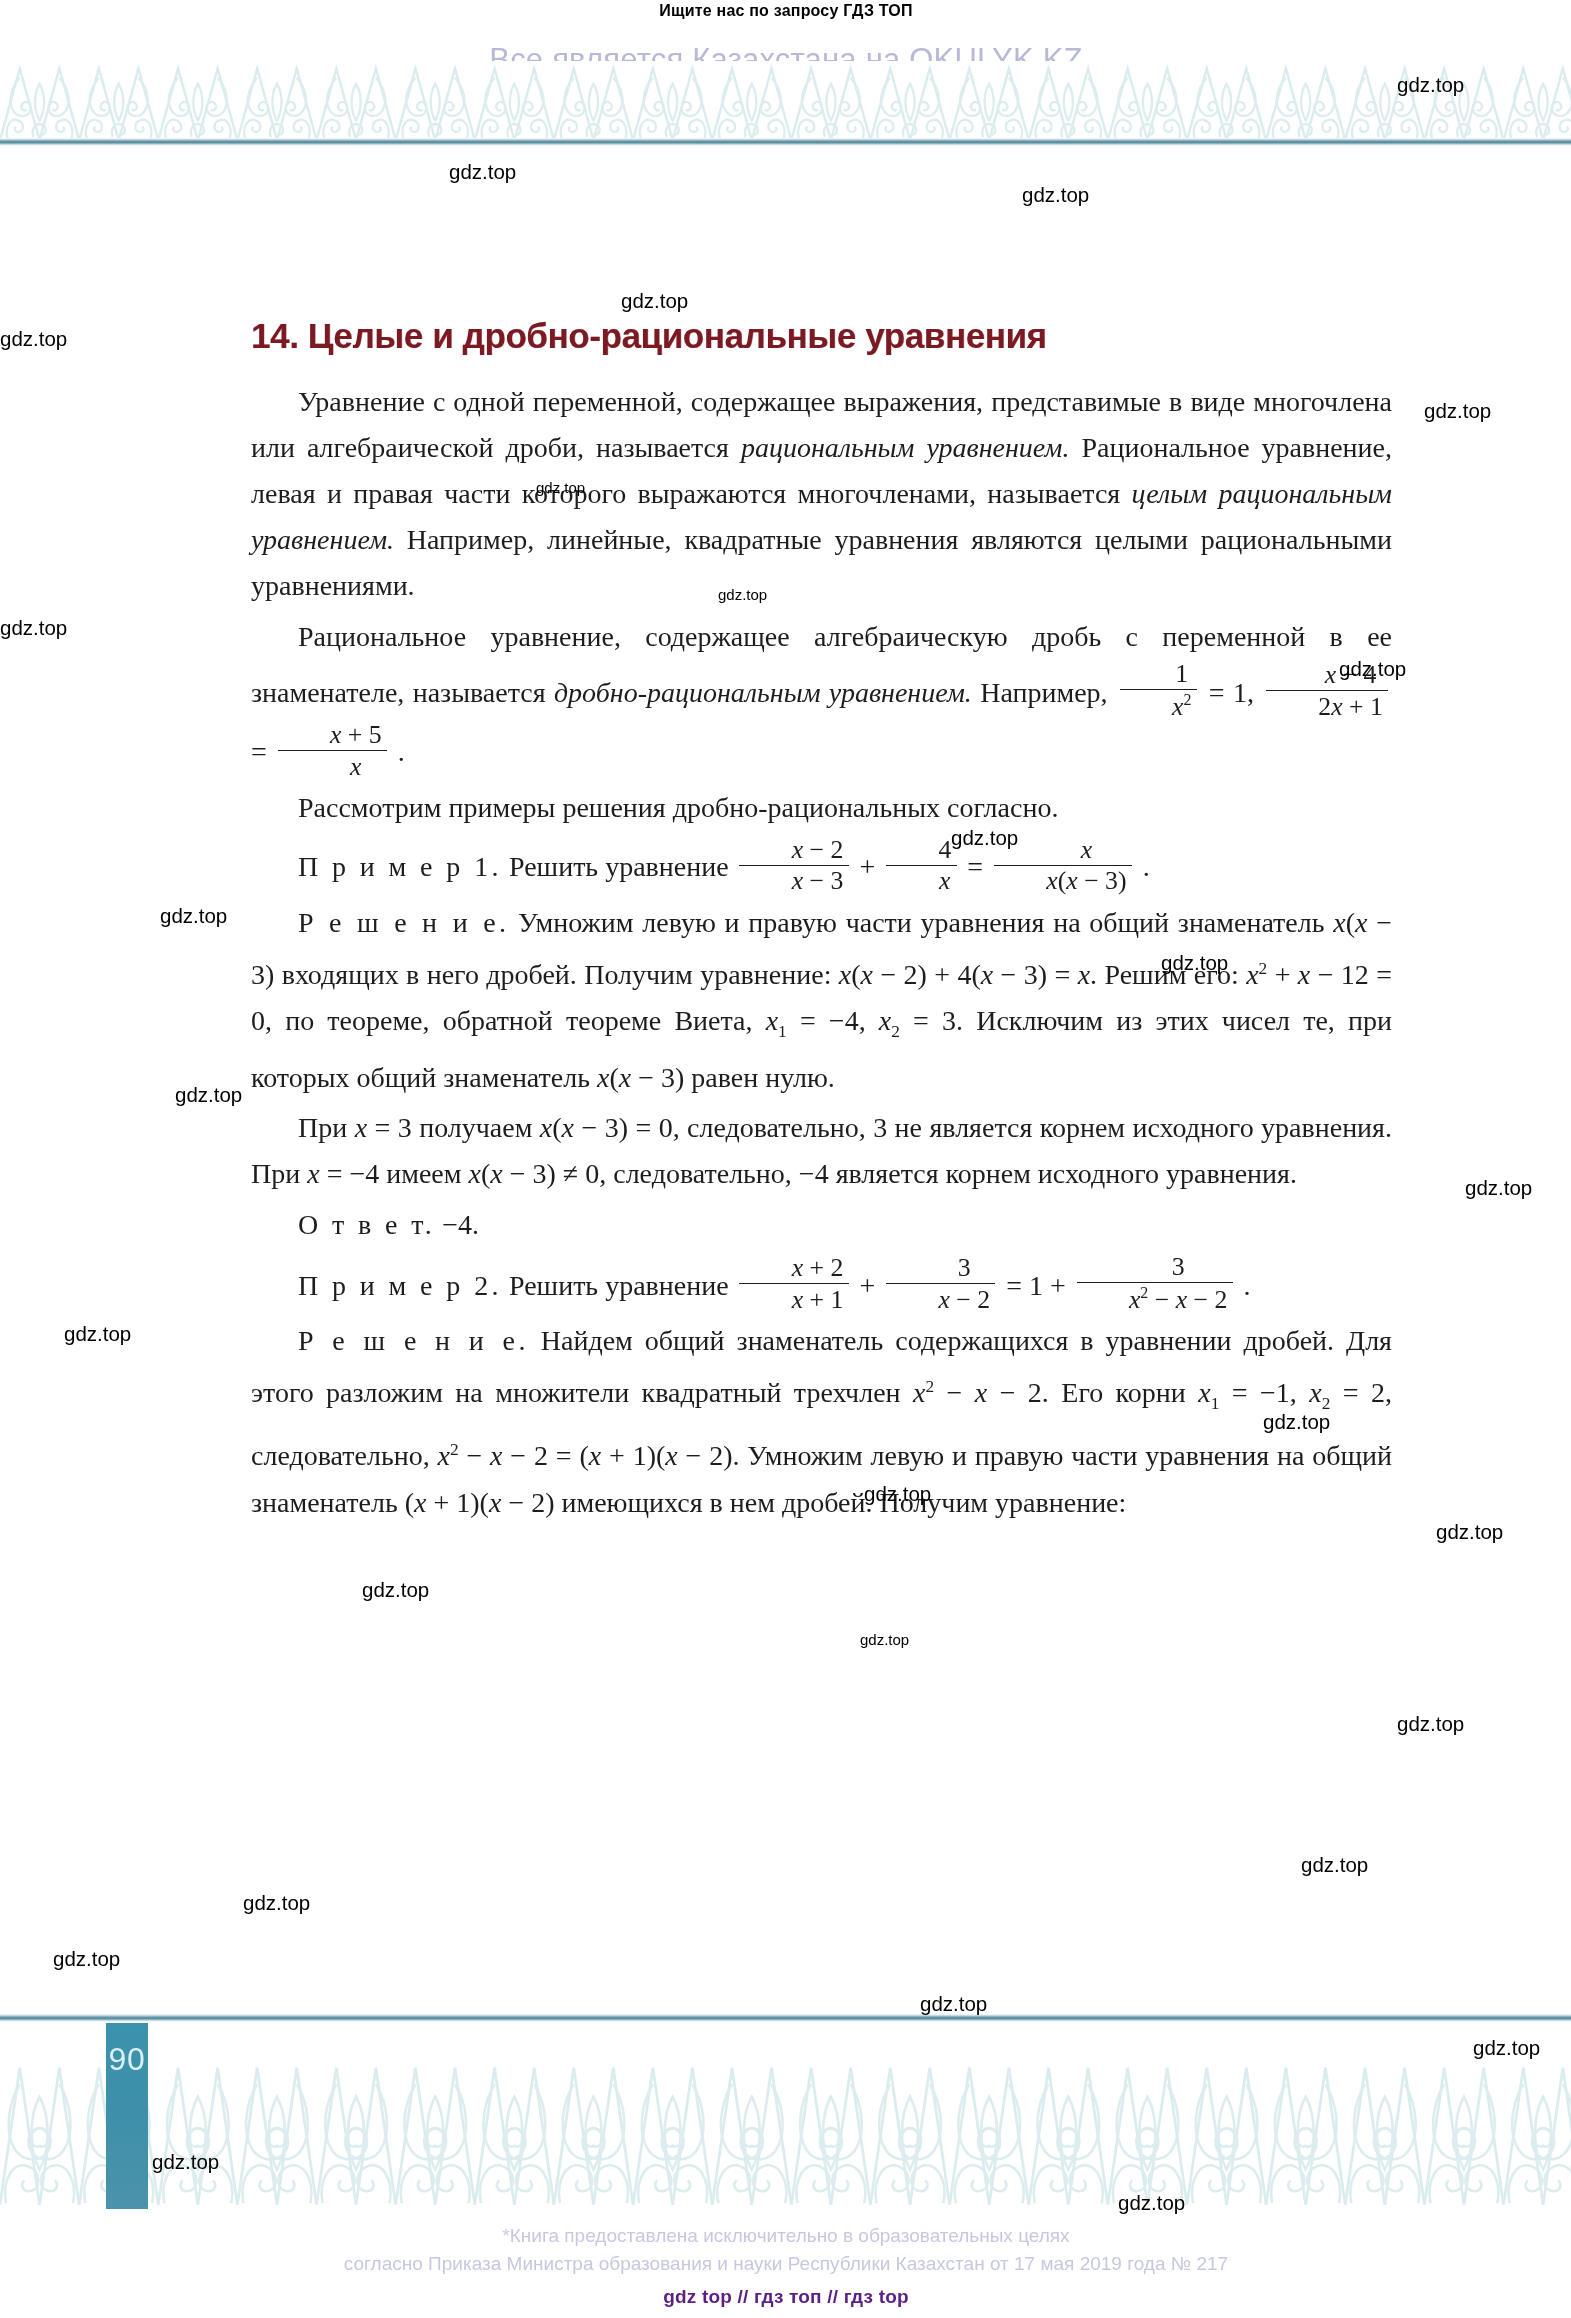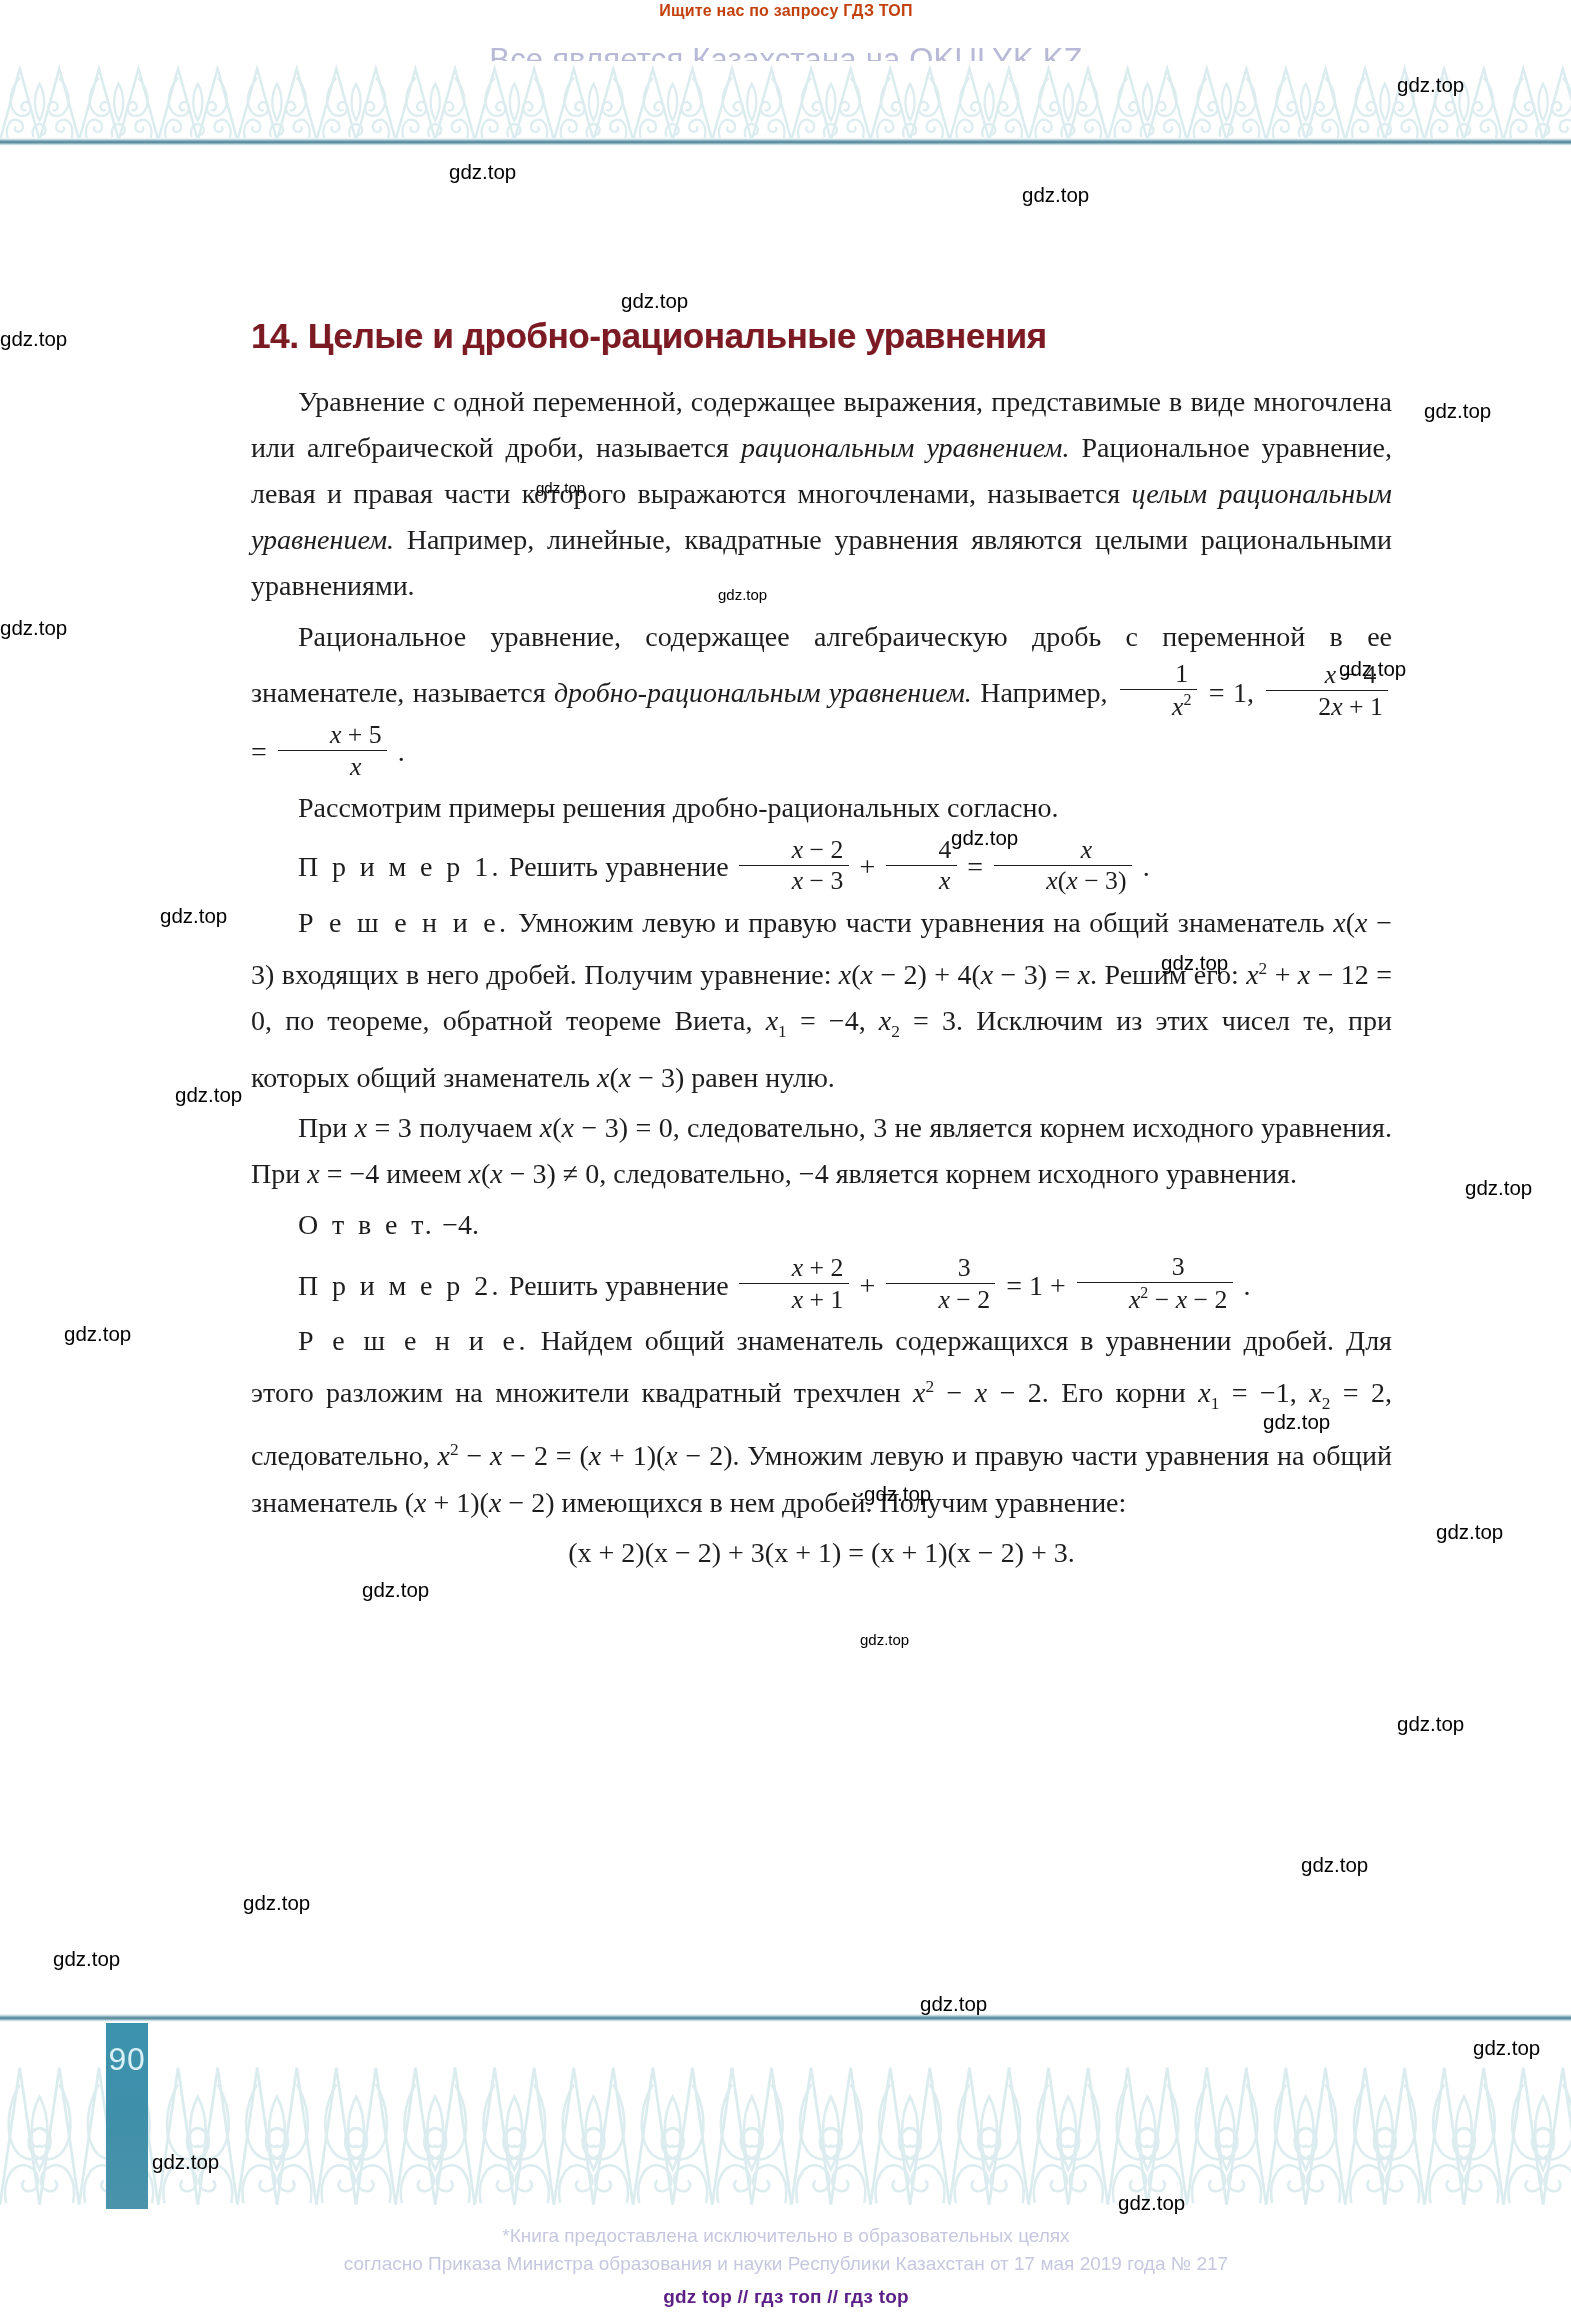--- a/index.html
+++ b/index.html
@@ -10,21 +10,21 @@
     font-family:"Liberation Serif", serif;
     position:relative;
     overflow:hidden;
   }
 
   
   .promo-green{
     position:absolute; top:1.5px; left:0; width:100%;
     text-align:center;
     font-family:"Liberation Sans", sans-serif;
-    font-size:16px; font-weight:700; color:#c2410c;
+    font-size:16px; font-weight:700; color:#000000;
     letter-spacing:0.2px;
   }
   .promo-site{
     position:absolute; top:42px; left:0; width:100%;
     text-align:center;
     font-family:"Liberation Sans", sans-serif;
     font-size:31px; font-weight:400; color:#b8b9d6;
     letter-spacing:0.2px;
   }
 
@@ -255,21 +255,20 @@
   <p class="para">
     <span class="sp">Р е ш е н и е.</span>
     Найдем общий знаменатель содержащихся в уравнении дробей. Для этого разложим на множители
     квадратный трехчлен <var>x</var><sup>2</sup> − <var>x</var> − 2. Его корни
     <var>x</var><sub>1</sub> = −1, <var>x</var><sub>2</sub> = 2, следовательно,
     <var>x</var><sup>2</sup> − <var>x</var> − 2 = (<var>x</var> + 1)(<var>x</var> − 2). Умножим левую
     и правую части уравнения на общий знаменатель (<var>x</var> + 1)(<var>x</var> − 2) имеющихся
     в нем дробей. Получим уравнение:
   </p>
 
-  <div class="eqline">(x + 2)(x − 2) + 3(x + 1) = (x + 1)(x − 2) + 3.</div>
 
 </div>
 
 <div class="rule rule-bottom"></div>
 
 <div class="ornament ornament-bottom">
   <svg viewBox="0 0 2066 200" preserveAspectRatio="none" xmlns="http://www.w3.org/2000/svg">
     <defs>
       <g id="motif2">
         <path d="M0 198 L26 18 L52 198" fill="none" stroke="#dbecef" stroke-width="3.6"></path>

